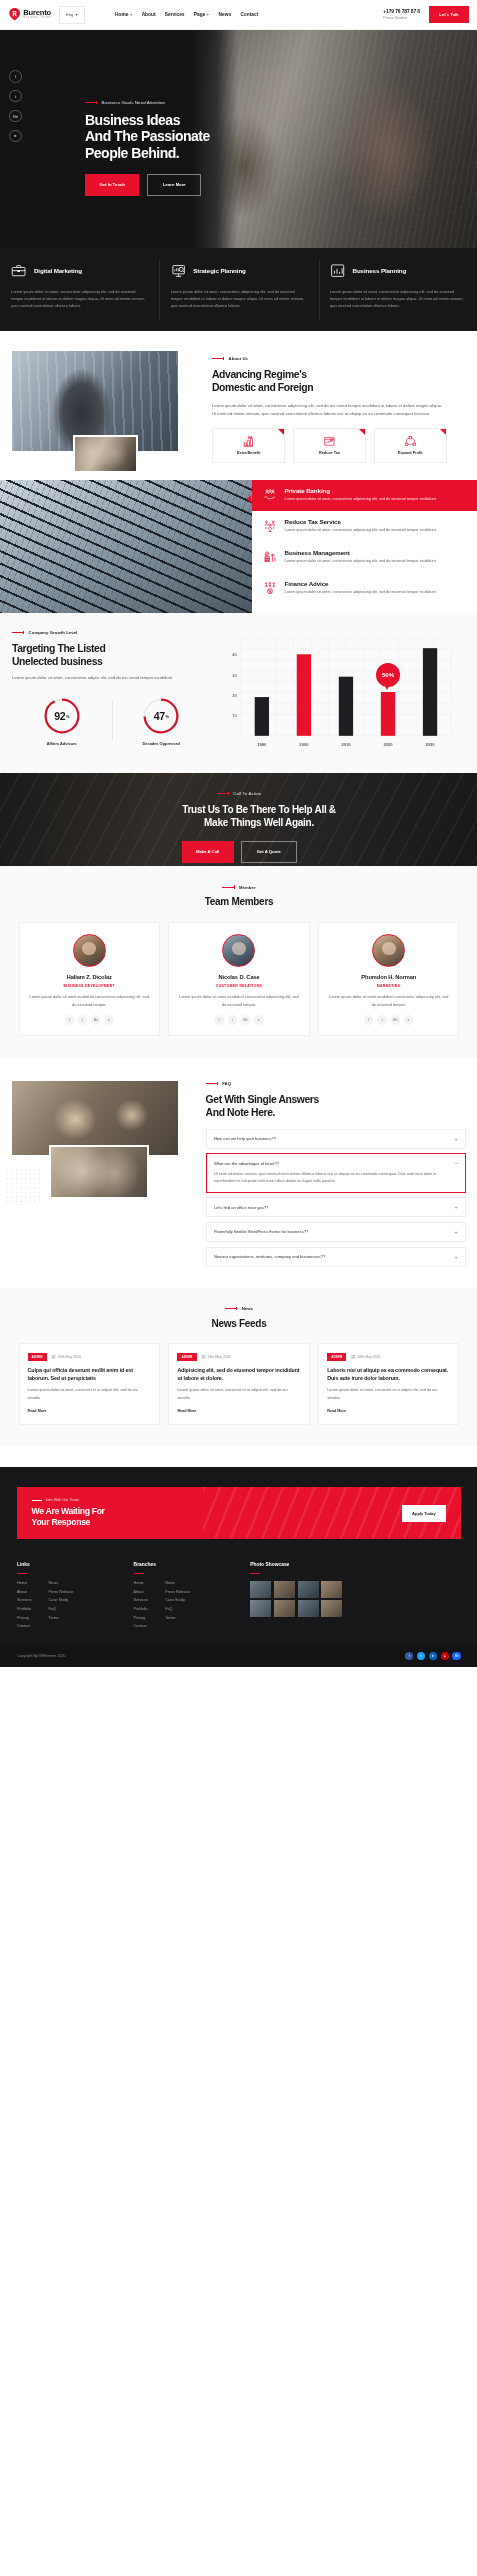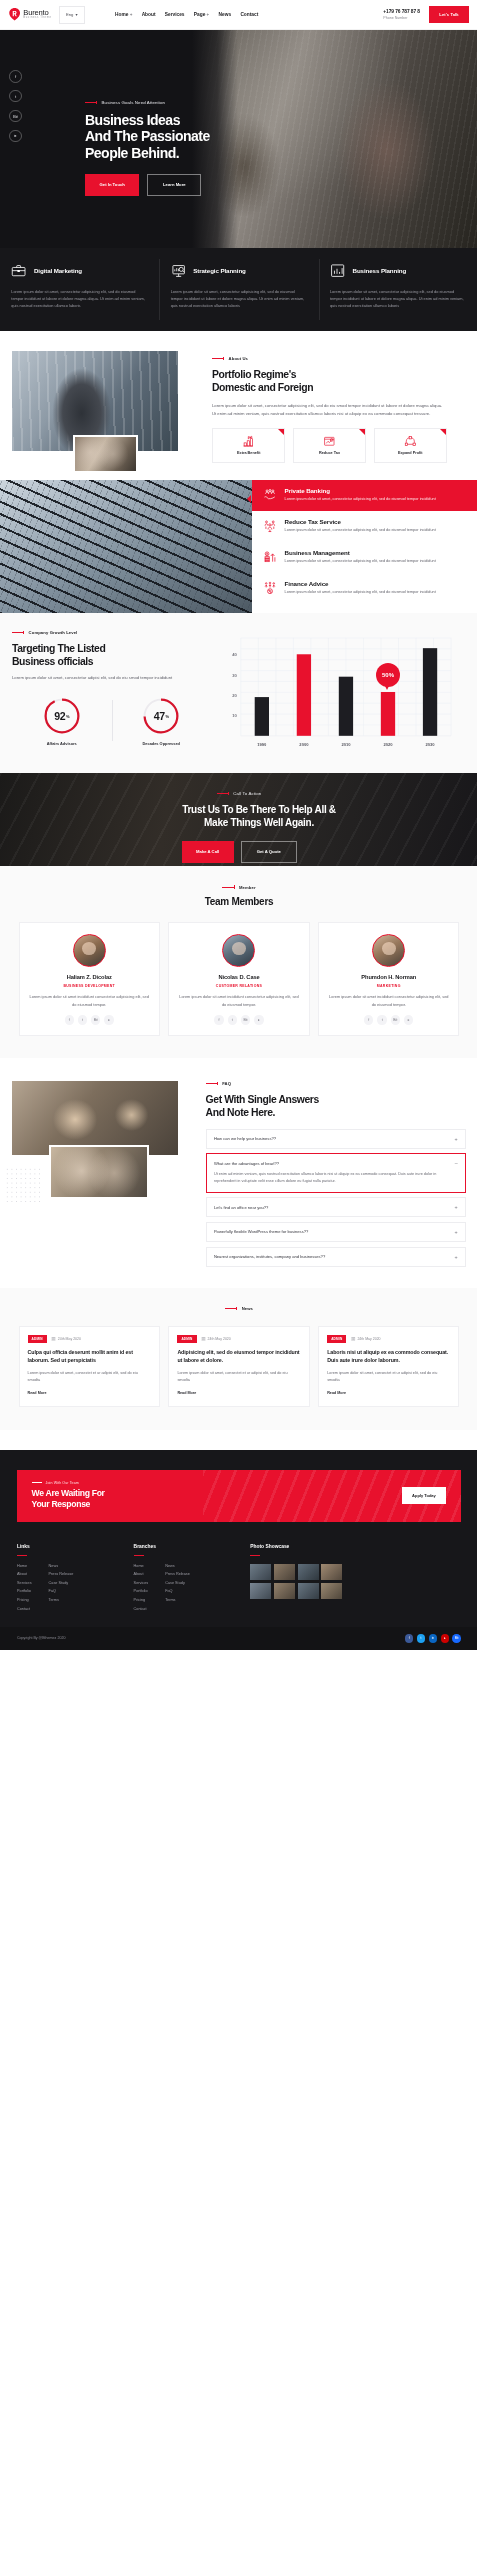--- a/index.html
+++ b/index.html
@@ -9,21 +9,21 @@
   }
   .wrap { width:478px; position:relative; overflow:hidden; }
 
   
   .header { height:30px; background:#fff; display:flex; align-items:center;
             padding:0 9.3px; border-bottom:0.7px solid #f2f2f2; }
   .logo { display:flex; align-items:center; gap:2.7px; }
   .logo-mark { width:11.3px; height:12.6px; position:relative; }
   .logo-mark svg { display:block; }
   .logo-txt { line-height:1; }
-  .logo-name { font-size:7.6px; font-weight:normal; letter-spacing:-0.2px; color:#18181b; }
+  .logo-name { font-size:7.6px; font-weight:bold; letter-spacing:-0.2px; color:#18181b; }
   .logo-sub { font-size:2.7px; letter-spacing:0.6px; color:#9a9aa0; margin-top:1px; }
   .lang { margin-left:7.3px; border:0.7px solid #e9e9ec; height:18px; display:flex;
           align-items:center; padding:0 6px; font-size:4.2px; color:#53535a; gap:2px; }
   .nav { display:flex; gap:9.3px; margin-left:30.5px; }
   .nav a { font-size:4.8px; font-weight:bold; color:#1d1d20; text-decoration:none;
            display:flex; align-items:center; gap:1.3px; }
   .nav .pl { font-size:4.6px; font-weight:normal; color:#6a6a70; }
   .hdr-right { margin-left:auto; display:flex; align-items:center; gap:9.3px; }
   .phone-n { font-size:4.9px; font-weight:bold; color:#18181b; letter-spacing:-0.1px; }
   .phone-l { font-size:3.6px; color:#8c8c93; margin-top:1.3px; }
@@ -374,21 +374,21 @@
     <div class="about-imgs">
       <div class="ab-main"></div>
       <div class="ab-sub"></div>
     </div>
     <div class="about-txt">
       <div class="eyebrow dark">
         <span class="ln"></span>
         <span>About Us</span>
       </div>
       <h2>
-        <span>Portfolio Regime's</span><br>
+        <span>Advancing Regime's</span><br>
         <span>Domestic and Foreign</span>
       </h2>
       <div class="about-p">Lorem ipsum dolor sit amet, consectetur adipisicing elit, sed do eiu smod tempor incididunt ut labore et dolore magna aliqua. Ut enim ad minim veniam, quis nostrud exercitation ullamco laboris nisi ut aliquip ex ea commodo consequat tressure.</div>
       <div class="feat-row">
         <div class="feat">
           <span class="feat-ic">
             <svg viewBox="0 0 24 24" fill="none" stroke="currentColor" stroke-width="1.25">
                 <path d="M3 21h18"></path>
                 <rect x="4" y="15" width="4.2" height="6"></rect>
                 <rect x="9.9" y="11" width="4.2" height="10"></rect>
@@ -509,21 +509,21 @@
   </div>
 
   <div class="growth">
     <div class="growth-l">
       <div class="eyebrow dark">
         <span class="ln"></span>
         <span>Company Growth Level</span>
       </div>
       <h2>
         <span>Targeting The Listed</span><br>
-        <span>Business officials</span>
+        <span>Unelected business</span>
       </h2>
       <div class="growth-p">Lorem ipsum dolor sit amet, consectetur adipisi elit, sed do eiu smod tempor incididunt</div>
       <div class="circles">
         <div class="circ-box">
           <div class="ring">
             <svg width="38" height="38" viewBox="0 0 58 58">
               <circle cx="29" cy="29" r="25" fill="none" stroke="#eceaee" stroke-width="3"></circle>
               <circle id="ring1" cx="29" cy="29" r="25" fill="none" stroke="#d6142c" stroke-width="3.4" stroke-linecap="butt" stroke-dasharray="157.07963267948966" stroke-dashoffset="12.566370614359167"></circle>
             </svg>
             <div class="ring-val">
@@ -705,20 +705,21 @@
         </div>
       </div>
     </div>
   </div>
 
   <div class="news sec-center">
     <div class="eyebrow dark">
       <span class="ln"></span>
       <span>News</span>
     </div>
+    <h2>News Feeds</h2>
     <div class="news-grid">
       <div class="ncard">
         <div class="nmeta">
           <span class="ntag">ADMIN</span>
           <span class="ndate">
               <span>🗓</span>
               <span>24th May 2020</span>
             </span>
         </div>
         <div class="nh">Culpa qui officia deserunt mollit anim id est laborum. Sed ut perspiciatis</div>

